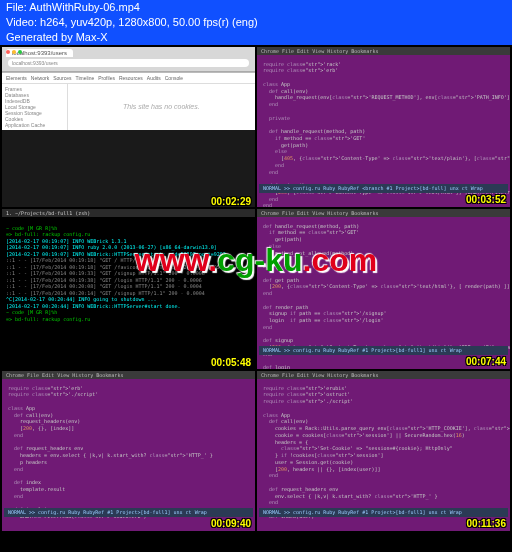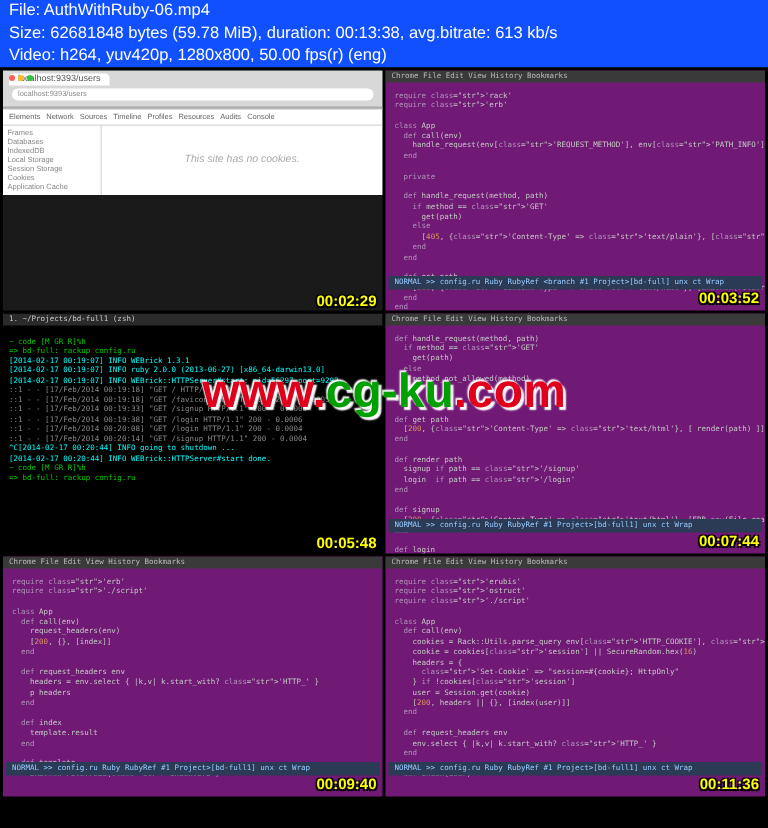--- a/index.html
+++ b/index.html
@@ -49,22 +49,22 @@
 
   .traffic { position:absolute; top:3px; left:4px; display:flex; gap:2px; }
   .traffic span { width:4px; height:4px; border-radius:50%; }
   .tr { background:#ff5f57;} .ty { background:#febc2e;} .tg { background:#28c840;}
 </style>
 </head>
 <body>
 
 <div class="header">
   <div>File: AuthWithRuby-06.mp4</div>
-  <div>Size: 62681848 bytes (59.78 MiB), duration: 00:13:38, avg.bitrate: 613 kb/s</div>
   <div>Video: h264, yuv420p, 1280x800, 50.00 fps(r) (eng)</div>
+  <div>Generated by Max-X</div>
 </div>
 
 <div class="watermark">
   <span class="wm1">www.</span><span class="wm2">cg-ku</span><span class="wm1">.com</span>
 </div>
 
 <div class="grid">
 
   <div class="tile">
     <div class="traffic">

